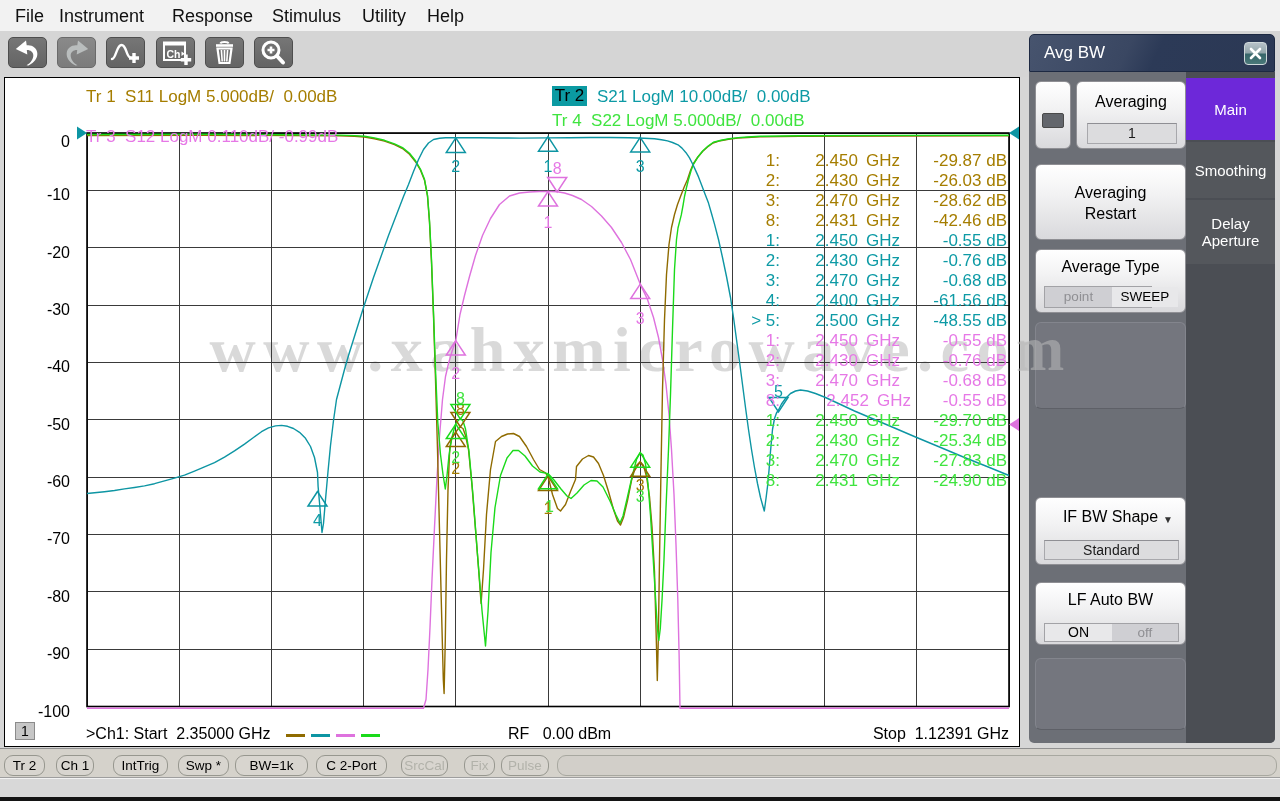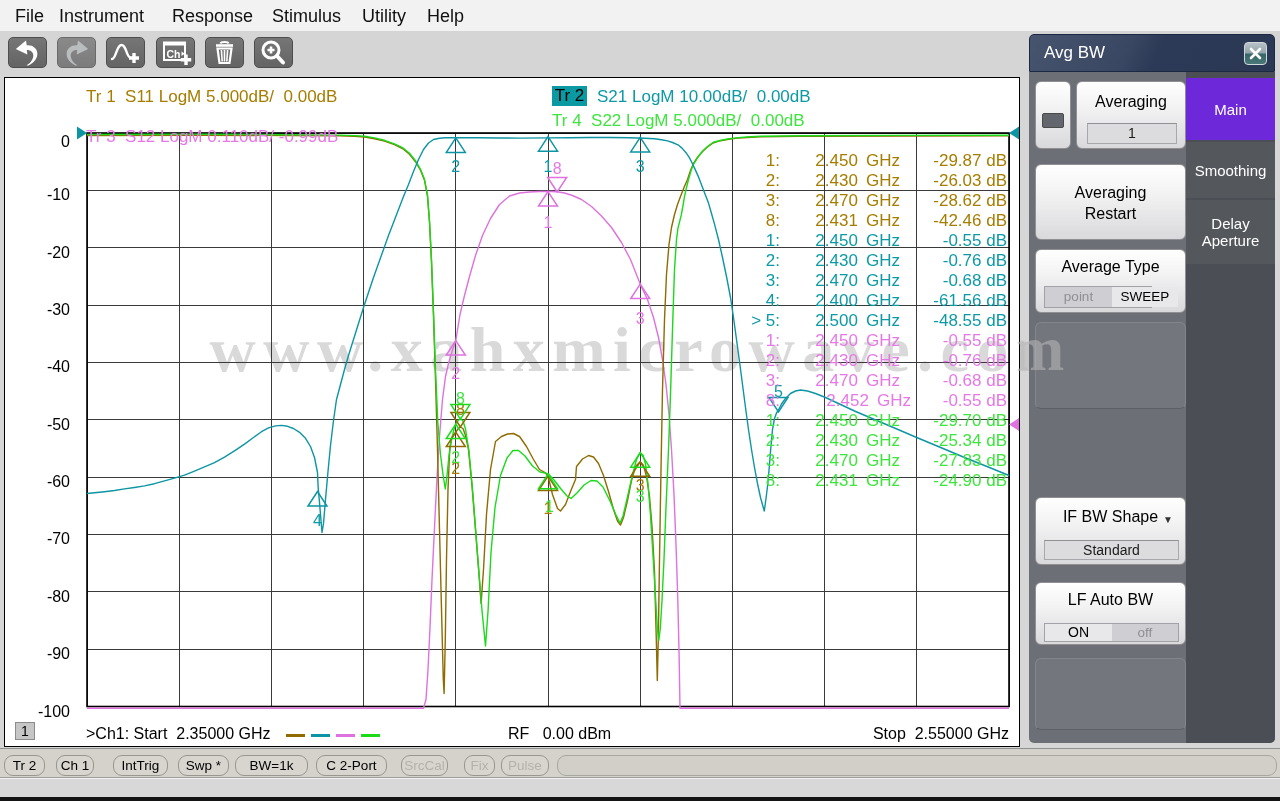--- a/index.html
+++ b/index.html
@@ -207,21 +207,21 @@
     <div class="mrow" style="right:239px;top:392.5px;color:#3fe43f;">8:</div>
     <div class="mrow" style="right:119px;top:392.5px;color:#3fe43f;">2.431  GHz</div>
     <div class="mrow" style="right:12px;top:392.5px;color:#3fe43f;">-24.90 dB</div>
     <div class="blab" style="left:10px;top:644px;width:20px;height:18px;background:#c6c6c6;border:1px solid #8b8b8b;text-align:center;font-size:14px;line-height:17px;box-sizing:border-box;">1</div>
     <div class="blab" style="left:81px;top:647px;">&gt;Ch1: Start  2.35000 GHz</div>
     <div style="position:absolute;left:281px;top:656px;width:19px;height:3px;background:#8f6b00;"></div>
     <div style="position:absolute;left:306px;top:656px;width:19px;height:3px;background:#0d95a3;"></div>
     <div style="position:absolute;left:331px;top:656px;width:19px;height:3px;background:#de72de;"></div>
     <div style="position:absolute;left:356px;top:656px;width:19px;height:3px;background:#1ada1a;"></div>
     <div class="blab" style="left:503px;top:647px;">RF   0.00 dBm</div>
-    <div class="blab" style="right:10px;top:647px;">Stop  2.55000 GHz</div>
+    <div class="blab" style="right:10px;top:647px;">Stop  1.12391 GHz</div>
 </div>
 <div id="panel-title" class="abs">
     <span style="position:absolute;left:14px;top:8px;font-size:17px;color:#fff;">Avg BW</span>
 <div style="position:absolute;left:214px;top:7px;width:23px;height:23px;border-radius:4px;border:1px solid #cfd8da;background:linear-gradient(#b7c1c8 0%,#93a6ab 46%,#37666a 54%,#4a7879 100%);box-sizing:border-box;"><svg width="21" height="21">
         <path d="M6 6 L15 15 M15 6 L6 15" stroke="#fff" stroke-width="2.6" stroke-linecap="round"></path>
       </svg></div>
 </div>
 <div id="panel-body" class="abs">
     <div id="tabcol" style="position:absolute;left:157px;top:0;width:89px;height:671px;background:#4b4e54;border-radius:0 0 5px 0;"></div>
     <div class="tab" style="top:6px;height:62px;background:#6d28d9;">Main</div>

